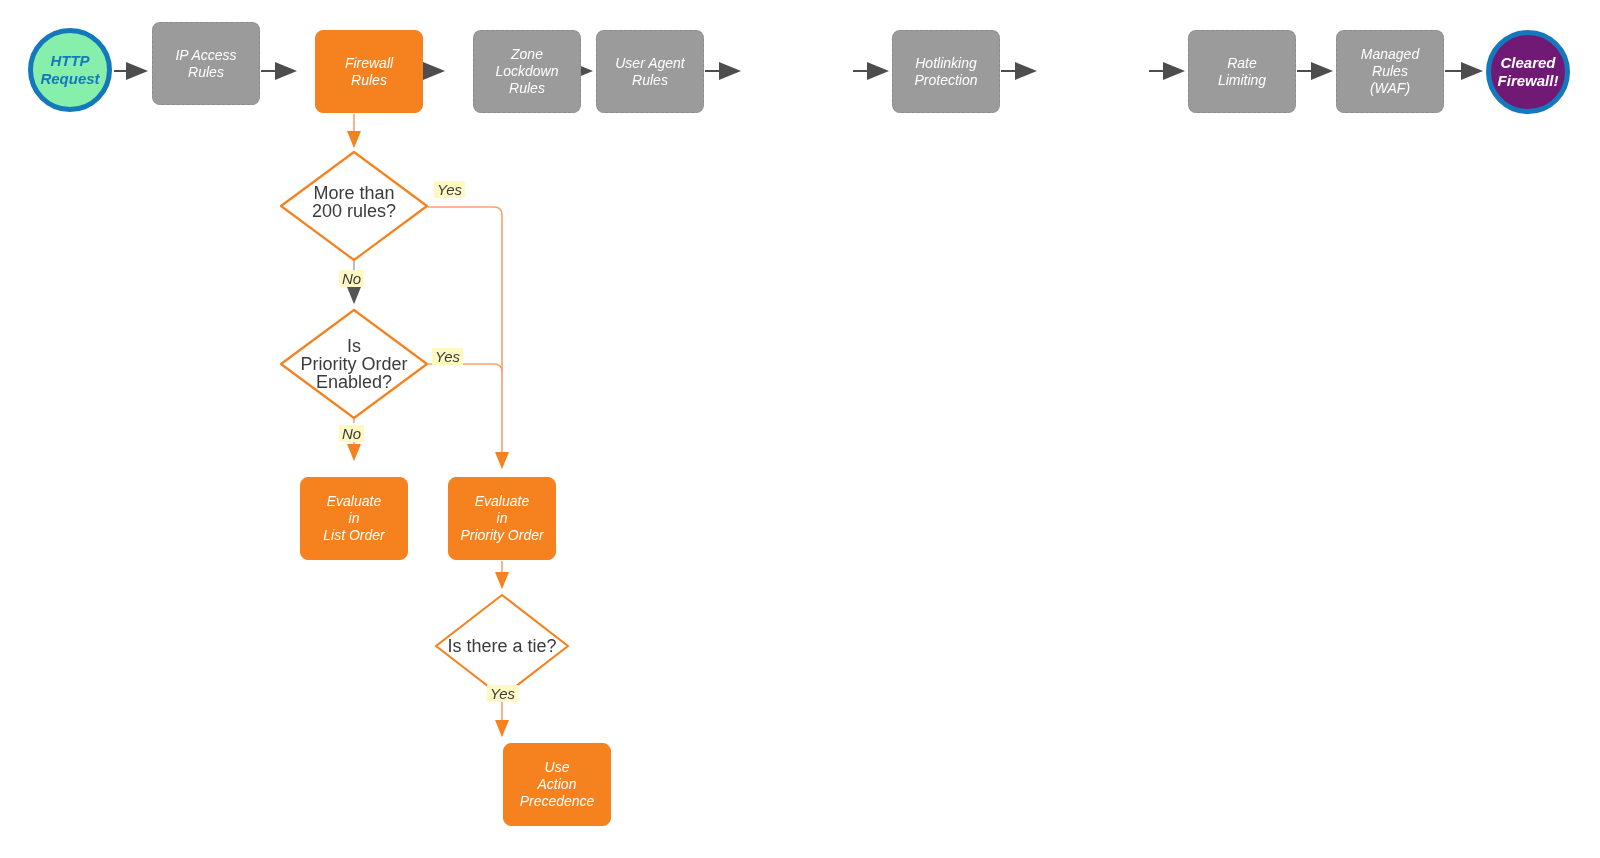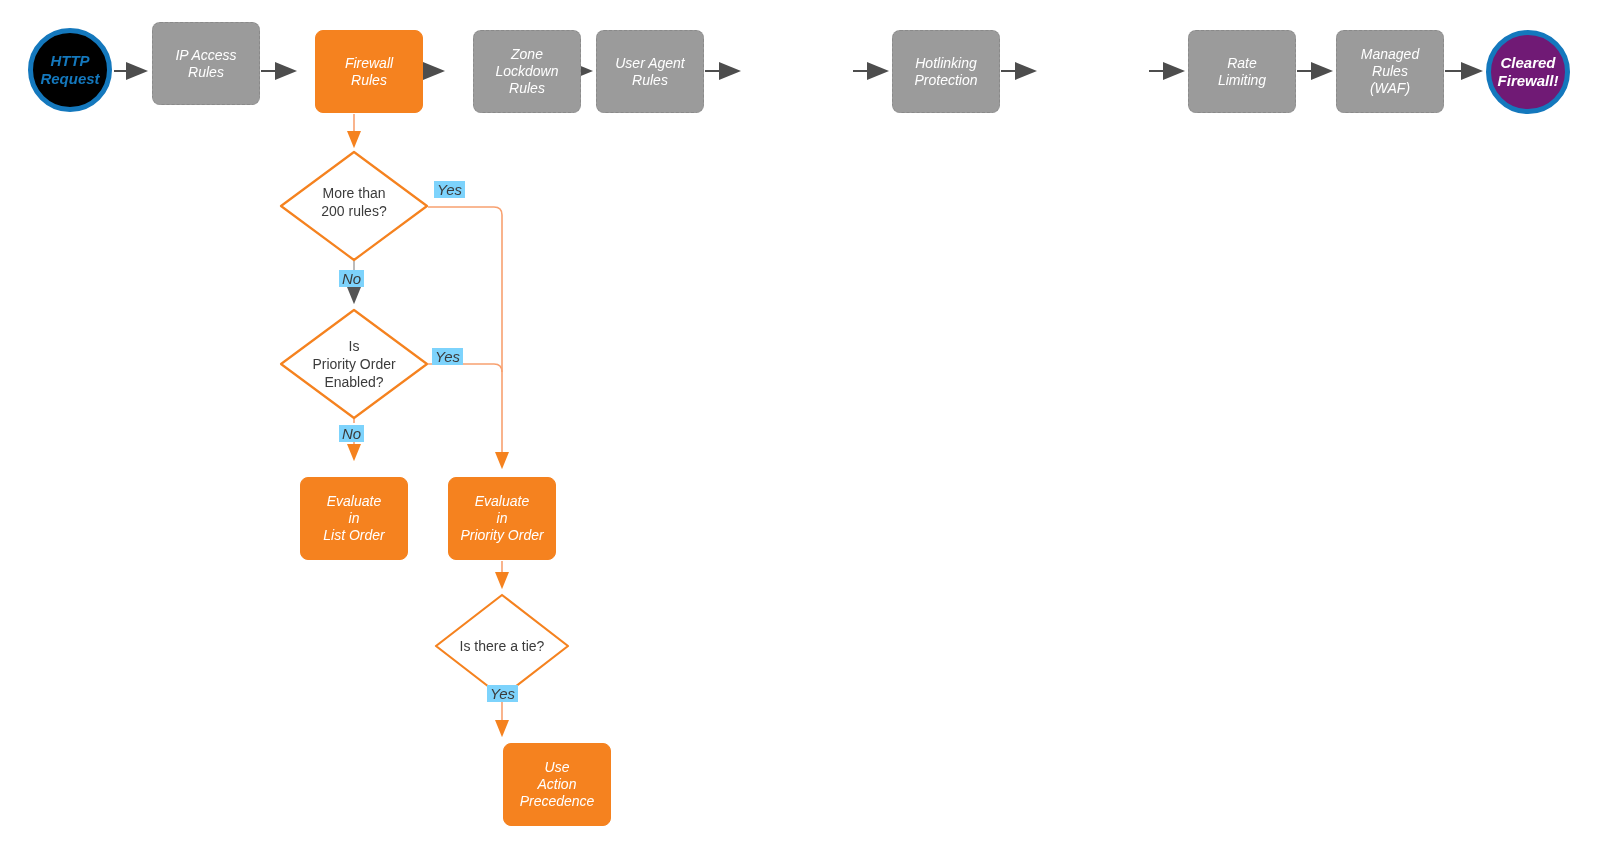--- a/index.html
+++ b/index.html
@@ -16,28 +16,28 @@
   .process{
     width:108px;height:83px;border-radius:8px;
     background:#9b9b9b;border:1px dashed #8a8a8a;
     color:#ffffff;font-style:italic;font-size:14px;line-height:17px;
   }
   .process.active{background:#f5821f;border:1px solid #f5821f;}
   .circle{
     width:84px;height:84px;border-radius:50%;
     font-weight:bold;font-style:italic;font-size:15px;line-height:18px;
   }
-  .circle.start{background:#000000;border:5px solid #1478bd;color:#1478bd;}
+  .circle.start{background:#86efac;border:5px solid #1478bd;color:#1478bd;}
   .circle.end{background:#701a75;border:5px solid #1478bd;color:#ffffff;}
   .diamond-text{
-    color:#3b3b3b;font-size:14px;line-height:18px;width:130px;
+    color:#3b3b3b;font-size:18px;line-height:18px;width:130px;
   }
   .edge-label{
     position:absolute;color:#3b3b3b;font-style:italic;font-size:15px;
-    background:#7dd3fc;padding:0 3px;
+    background:#fef9c3;padding:0 3px;
   }
 </style>
 </head>
 <body>
 
 <div class="canvas">
 
   <svg class="connector-layer" viewBox="0 0 1600 858" xmlns="http://www.w3.org/2000/svg">
     <defs>
       <marker id="mDark" markerWidth="11" markerHeight="9" refX="9" refY="4.5" orient="auto">

